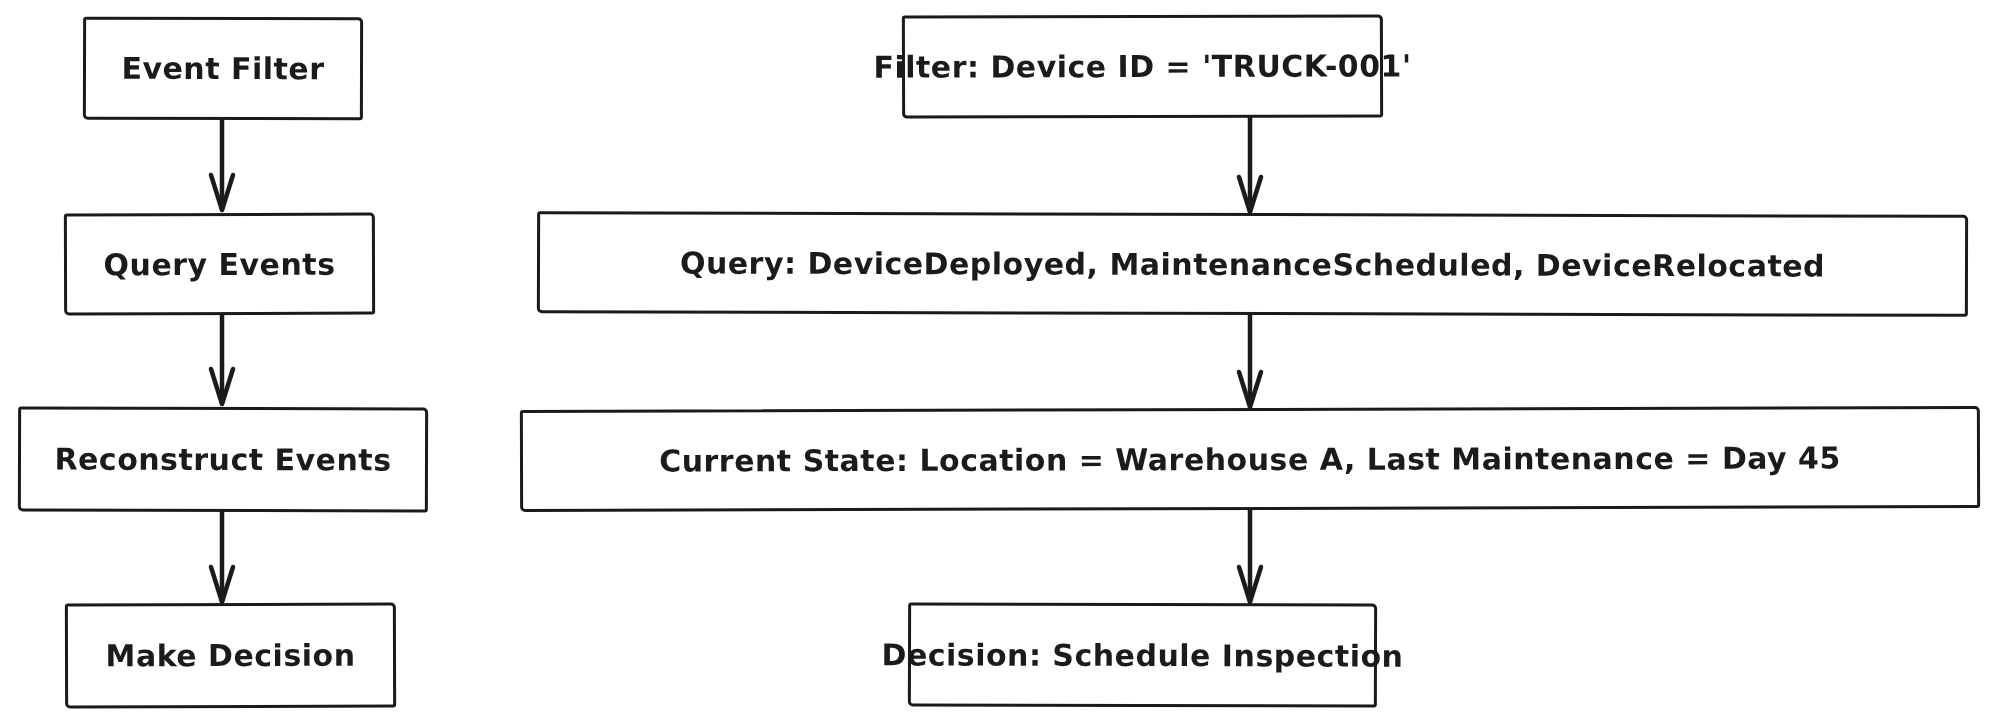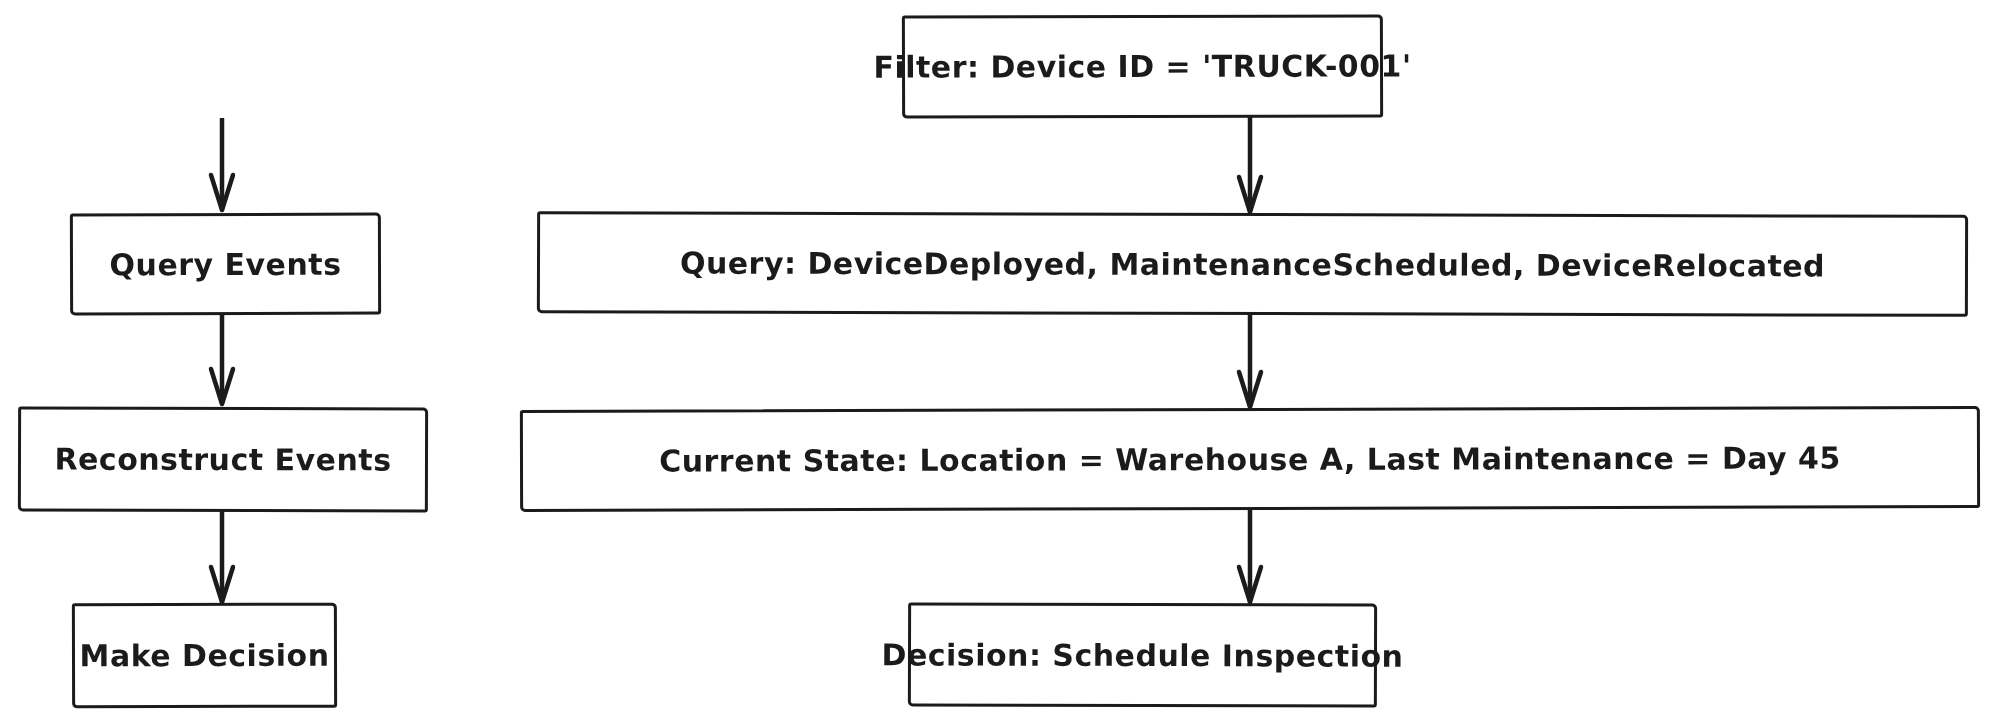--- a/index.html
+++ b/index.html
@@ -31,23 +31,23 @@
     text-align: center;
     padding: 0 14px;
     white-space: nowrap;
   }
   
   .tilt-a { transform: rotate(0.15deg); }
   .tilt-b { transform: rotate(-0.15deg); }
 
   
   .l1 { left: 83px;  top: 17px;  width: 280px;  height: 103px; }
-  .l2 { left: 70px;  top: 213px; width: 311px;  height: 102px; }
+  .l2 { left: 64px;  top: 213px; width: 311px;  height: 102px; }
   .l3 { left: 18px;  top: 407px; width: 410px;  height: 105px; }
-  .l4 { left: 72px;  top: 603px; width: 265px;  height: 105px; }
+  .l4 { left: 65px;  top: 603px; width: 331px;  height: 105px; }
 
   
   .r1 { left: 902px; top: 15px;  width: 481px;  height: 103px; }
   .r2 { left: 537px; top: 213px; width: 1431px; height: 102px; }
   .r3 { left: 520px; top: 408px; width: 1460px; height: 102px; }
   .r4 { left: 908px; top: 603px; width: 469px;  height: 104px; }
 
   .arrow {
     position: absolute;
     width: 34px;
@@ -60,20 +60,23 @@
   .a-l3 { left: 205px;  top: 510px; }
   .a-r1 { left: 1233px; top: 116px; }
   .a-r2 { left: 1233px; top: 313px; }
   .a-r3 { left: 1233px; top: 508px; }
 </style>
 </head>
 <body>
 
 <div class="canvas">
 
+  <div class="node l1 tilt-a">
+    <span>Event Filter</span>
+  </div>
   <div class="node l2 tilt-b">
     <span>Query Events</span>
   </div>
   <div class="node l3 tilt-a">
     <span>Reconstruct Events</span>
   </div>
   <div class="node l4 tilt-b">
     <span>Make Decision</span>
   </div>
 

